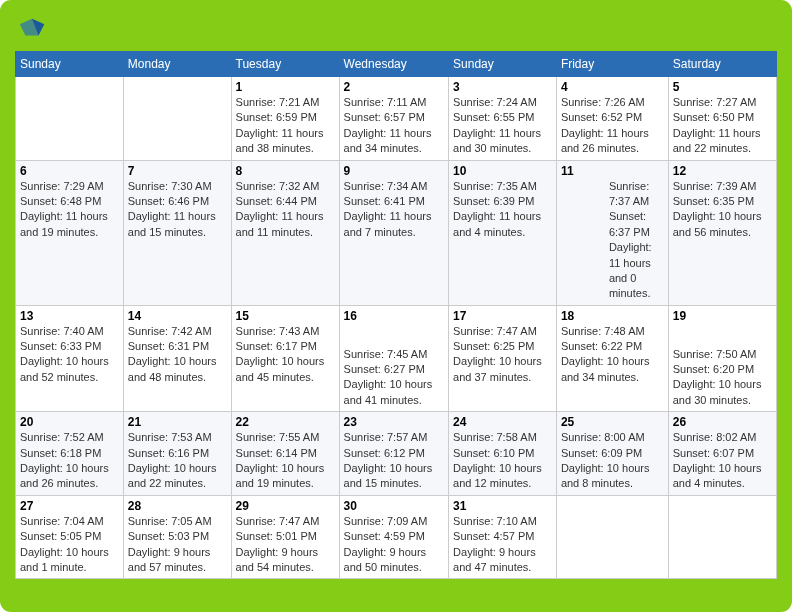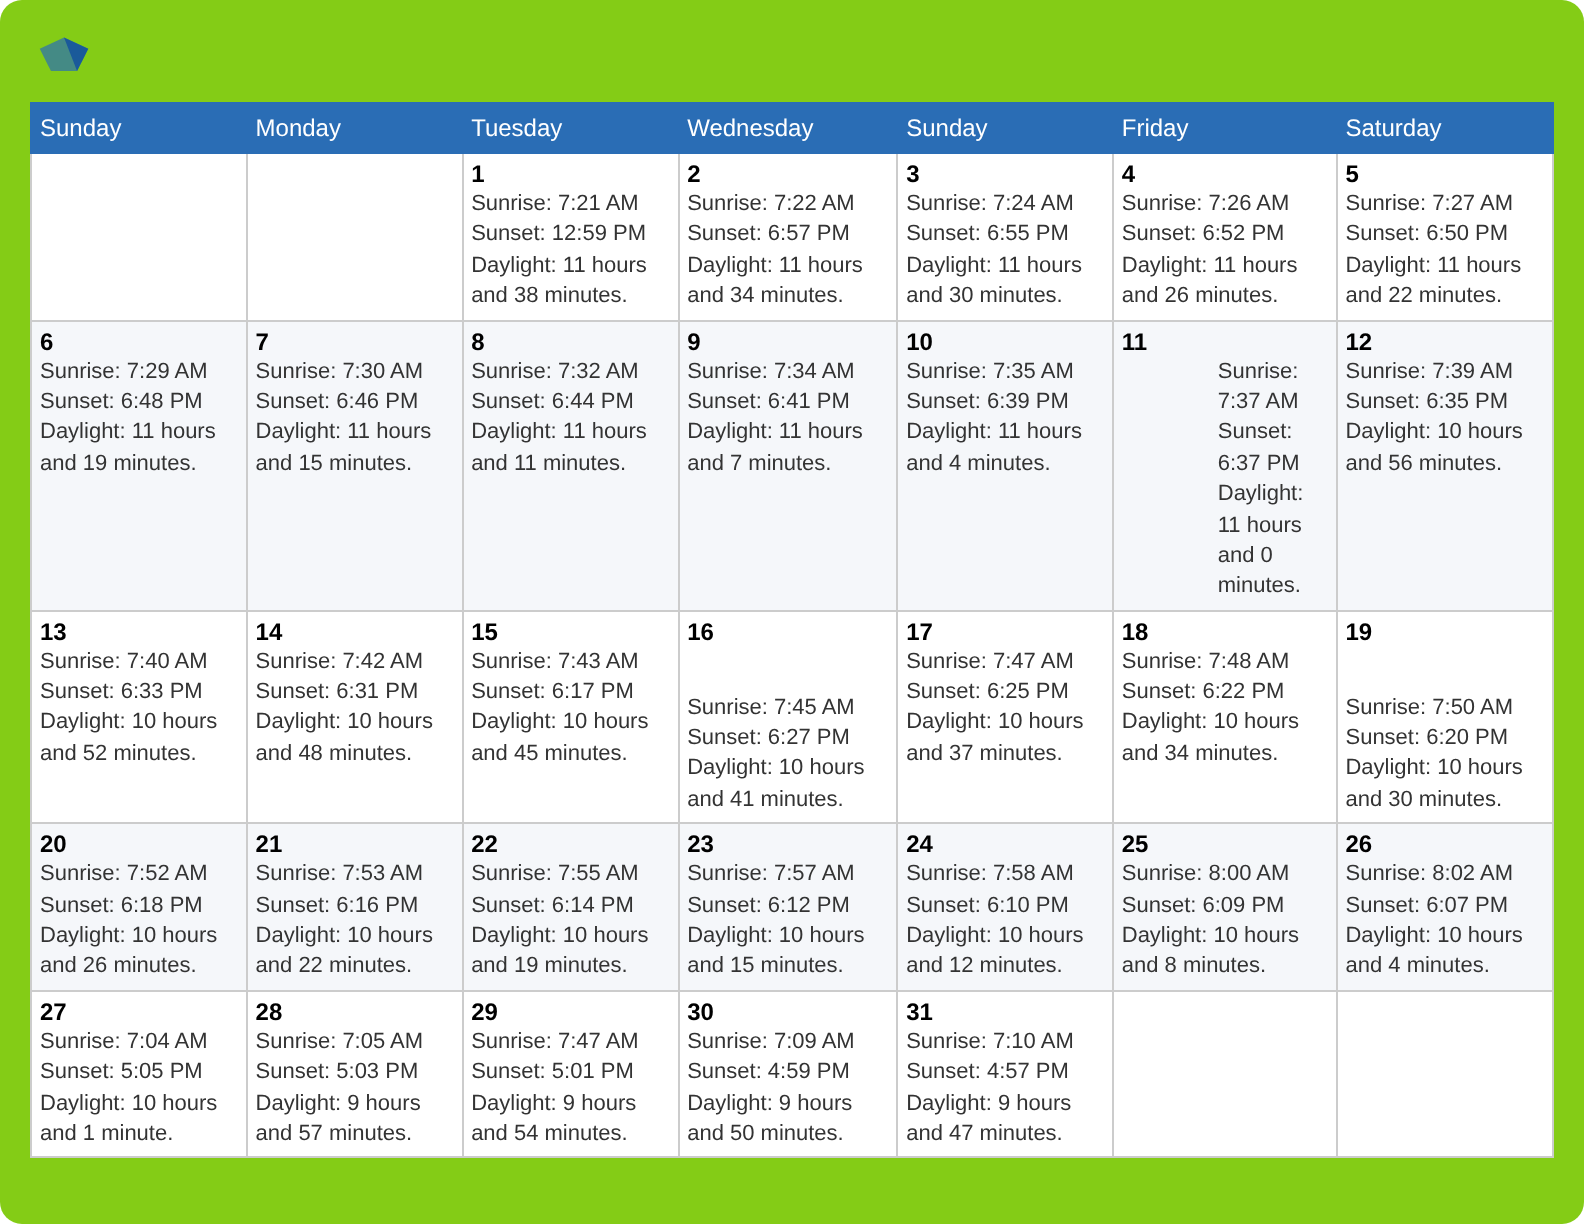--- a/index.html
+++ b/index.html
@@ -125,26 +125,26 @@
           <th>Saturday</th>
         </tr>
     </thead>
     <tbody id="calendar-body">
     <tr>
           <td class="empty-cell"></td>
           <td class="empty-cell"></td>
           <td>
             <span class="day-num">1</span>
             <div class="day-info" style="white-space: pre-line;">Sunrise: 7:21 AM
-Sunset: 12:59 PM
+Sunset: 6:59 PM
 Daylight: 11 hours and 38 minutes.</div>
           </td>
           <td>
             <span class="day-num">2</span>
-            <div class="day-info" style="white-space: pre-line;">Sunrise: 7:22 AM
+            <div class="day-info" style="white-space: pre-line;">Sunrise: 7:11 AM
 Sunset: 6:57 PM
 Daylight: 11 hours and 34 minutes.</div>
           </td>
           <td>
             <span class="day-num">3</span>
             <div class="day-info" style="white-space: pre-line;">Sunrise: 7:24 AM
 Sunset: 6:55 PM
 Daylight: 11 hours and 30 minutes.</div>
           </td>
           <td>

